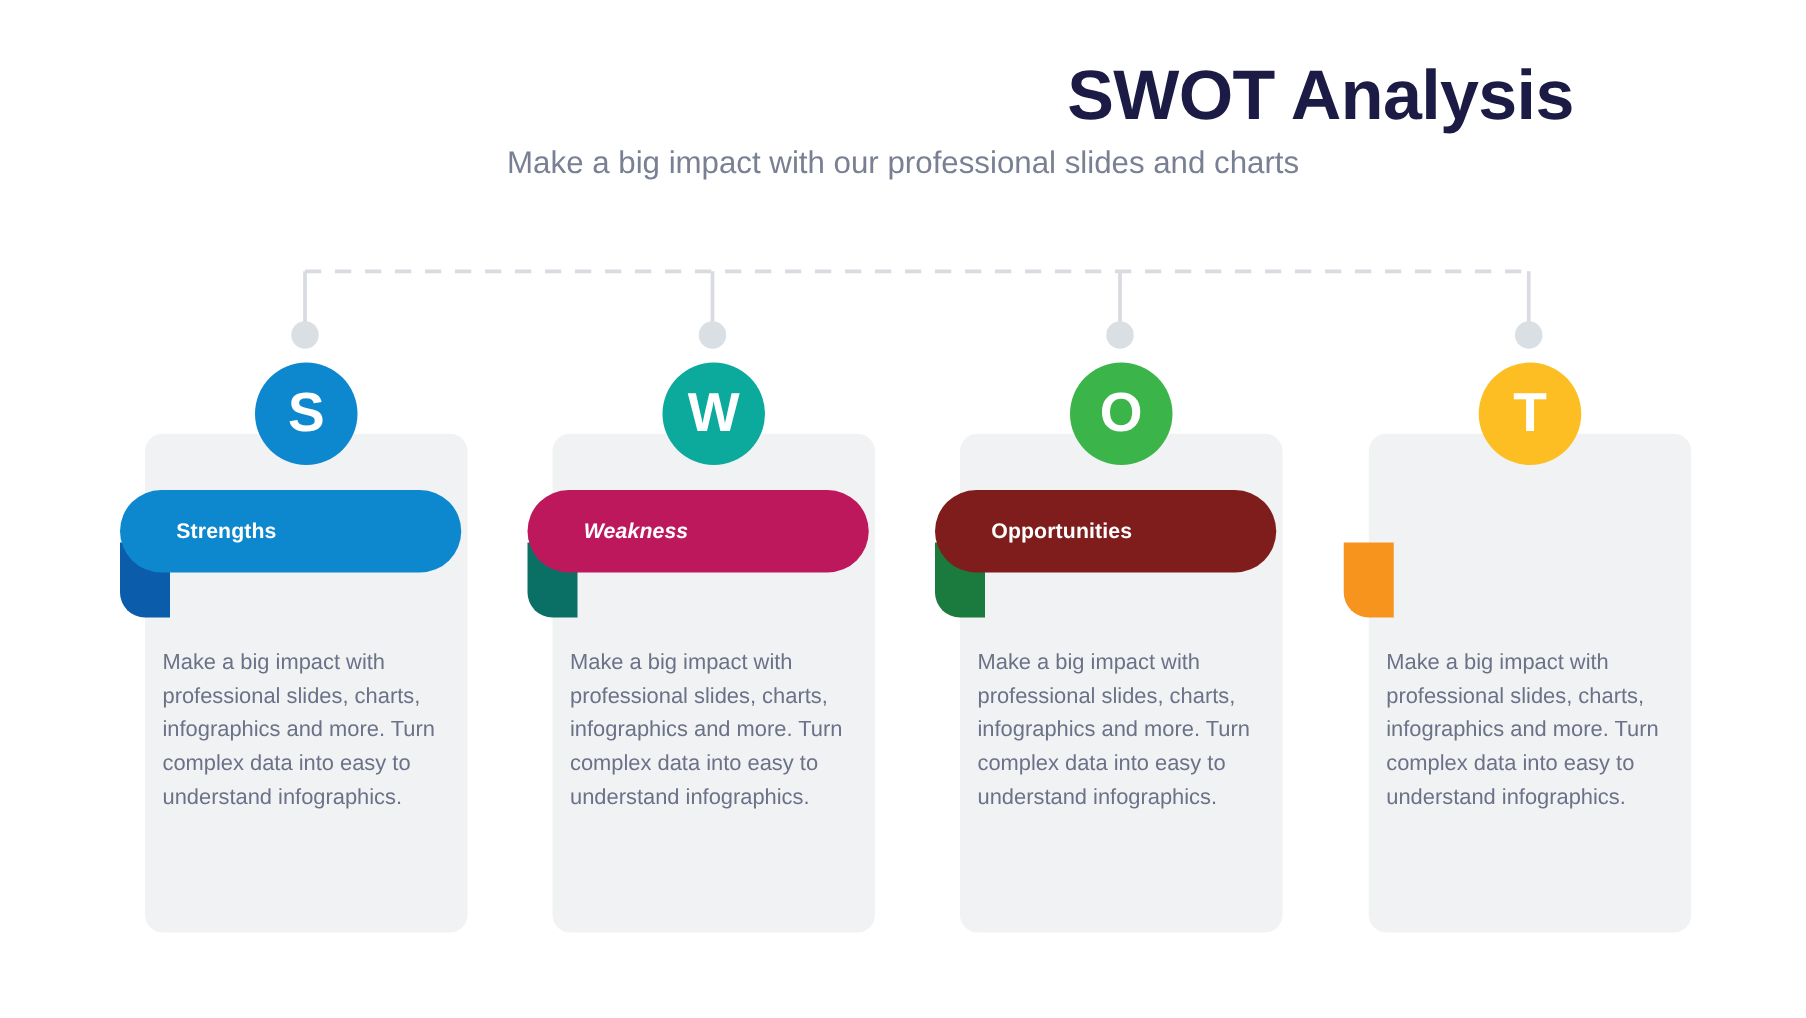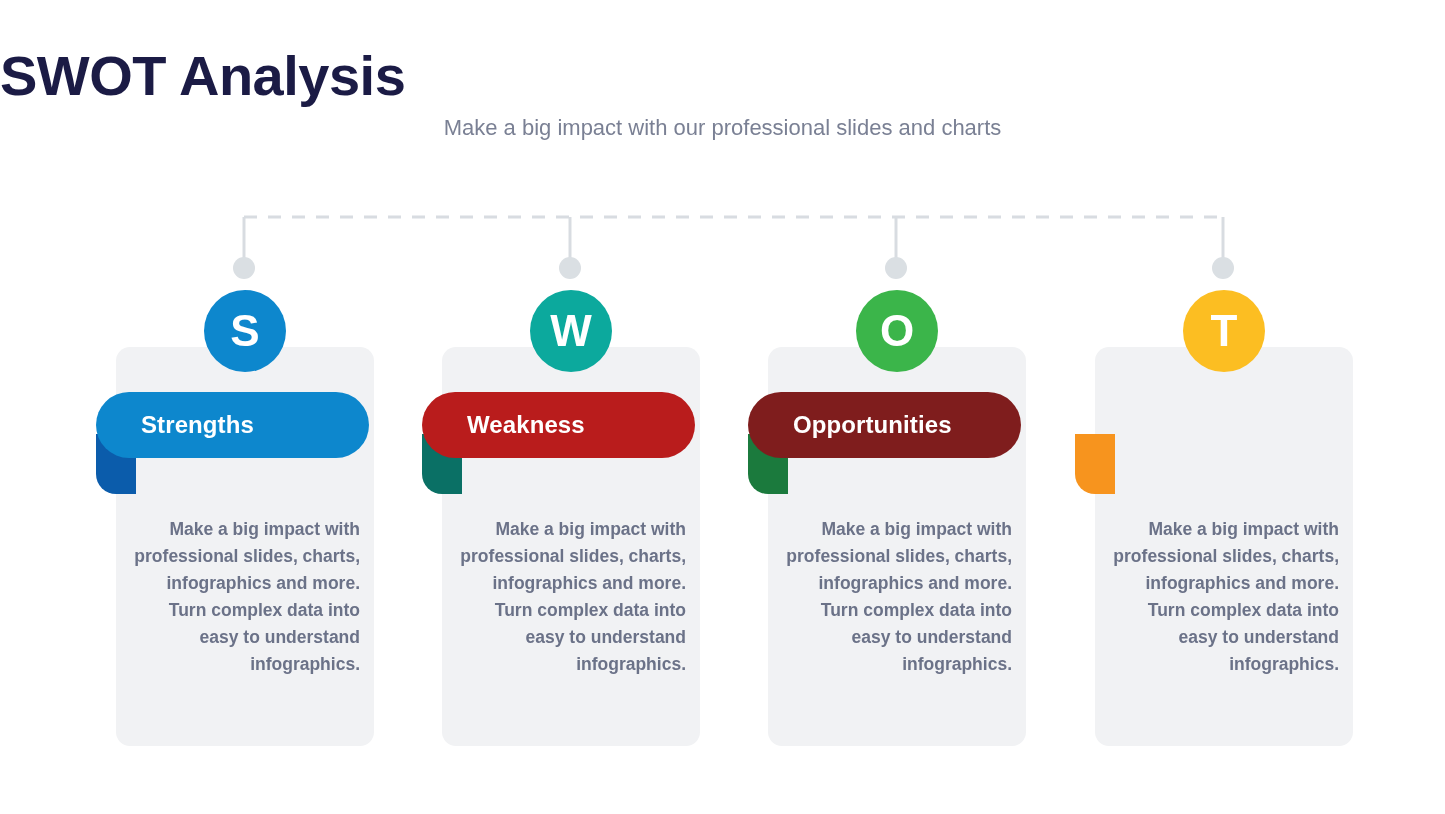--- a/index.html
+++ b/index.html
@@ -18,35 +18,35 @@
     height: 814px;
     background: #ffffff;
   }
 
   
   .page-title {
     position: absolute;
     top: 44px;
     left: 0;
     width: 1259px;
-    text-align: left;
+    text-align: right;
     font-size: 56px;
     font-weight: bold;
     letter-spacing: -0.5px;
     color: #1b1b45;
     line-height: 1.15;
   }
 
   .page-subtitle {
     position: absolute;
     top: 114px;
     left: 0;
     width: 1445px;
     text-align: center;
-    font-size: 22px;
+    font-size: 25px;
     font-weight: normal;
     color: #7a8094;
     line-height: 1.3;
   }
 
   
   .rail {
     position: absolute;
     left: 0;
     top: 0;
@@ -105,37 +105,36 @@
     position: absolute;
     left: -20px;
     top: 176px;
     width: 273px;
     height: 66px;
     border-radius: 33px;
     display: flex;
     align-items: center;
     padding-left: 45px;
     color: #ffffff;
-    font-size: 24px;
+    font-size: 17px;
     font-weight: bold;
     letter-spacing: 0.1px;
     z-index: 3;
   }
 
   .body-text {
     position: absolute;
     left: 14px;
     top: 300px;
     width: 230px;
-    text-align: right;
+    text-align: left;
     font-size: 17.5px;
     line-height: 27px;
     color: #6b7288;
     z-index: 3;
-    font-weight: bold;
   }
 </style>
 </head>
 <body>
 
 <div id="stage" style="background: rgb(255, 255, 255);">
 
   <h1 class="page-title" style="color: rgb(27, 27, 69);">SWOT Analysis</h1>
   <p class="page-subtitle" style="color: rgb(122, 128, 148);">Make a big impact with our professional slides and charts</p>
 
@@ -159,21 +158,21 @@
     </div>
     <div class="badge" style="background: rgb(13, 135, 205);">
       <span>S</span>
     </div>
     <p class="body-text">Make a big impact with professional slides, charts, infographics and more. Turn complex data into easy to understand infographics.</p>
   </div>
 
   <div class="col" id="col-1" style="left:442px;">
     <div class="card" style="background: rgb(241, 242, 244);"></div>
     <div class="fold" style="background: rgb(10, 112, 101);"></div>
-    <div class="pill" style="background: #b91c1c;">
+    <div class="pill" style="background: #be185d; font-style: italic;">
       <span>Weakness</span>
     </div>
     <div class="badge" style="background: rgb(12, 169, 157);">
       <span>W</span>
     </div>
     <p class="body-text">Make a big impact with professional slides, charts, infographics and more. Turn complex data into easy to understand infographics.</p>
   </div>
 
   <div class="col" id="col-2" style="left:768px;">
     <div class="card" style="background: rgb(241, 242, 244);"></div>

